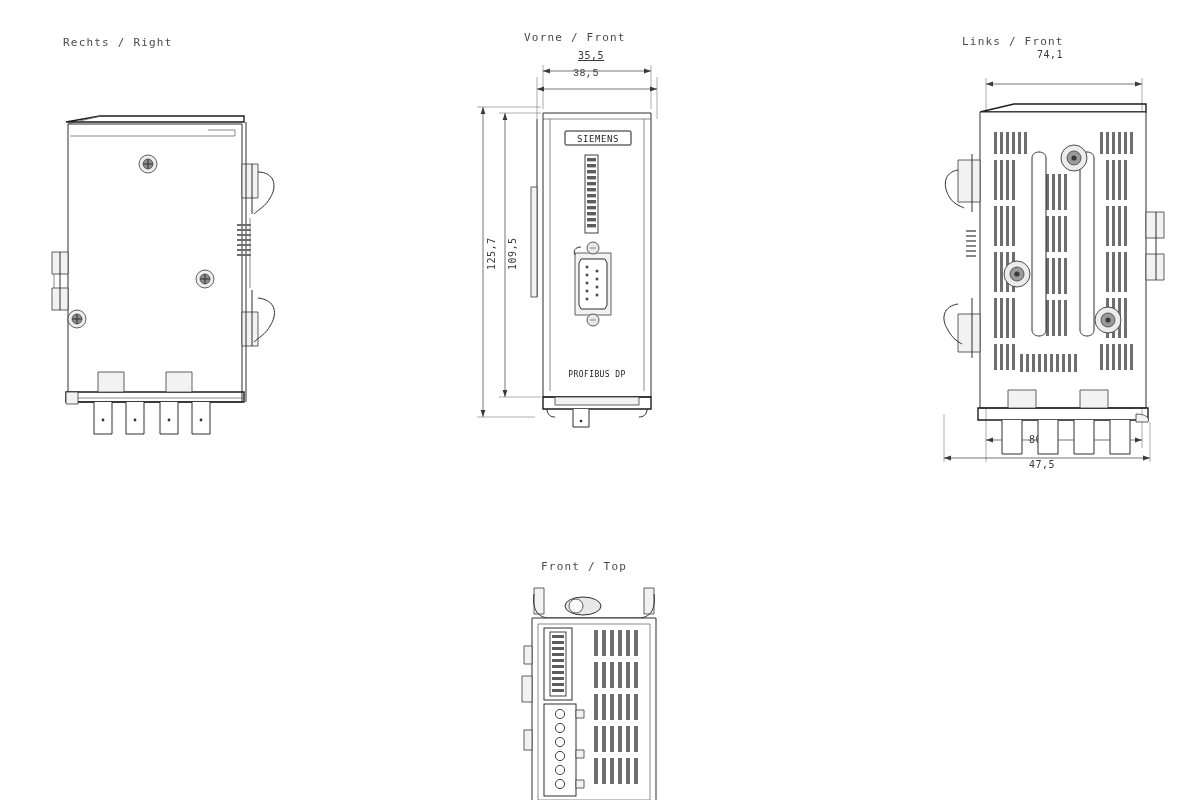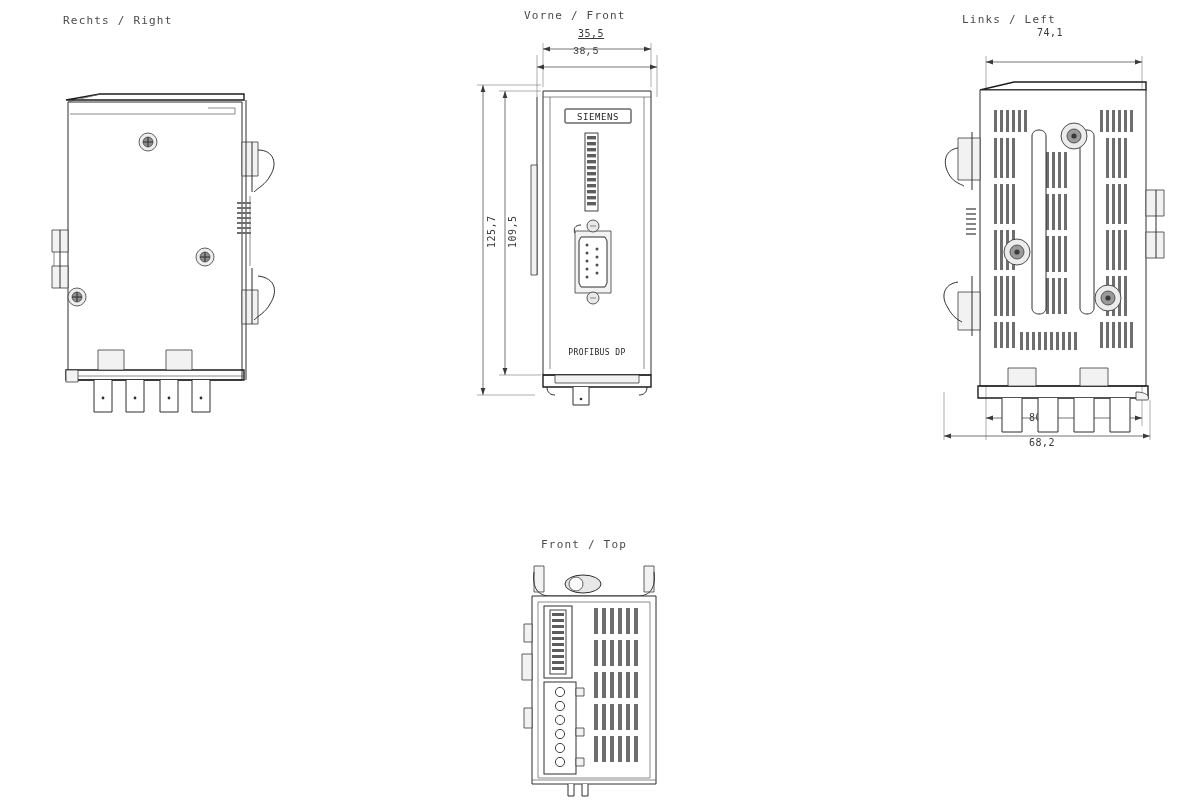--- a/index.html
+++ b/index.html
@@ -1,21 +1,21 @@
 <!DOCTYPE html>
 <html><head>
 <meta charset="utf-8">
 <style>
   html,body{margin:0;padding:0;}
   body{
     width:1200px;height:800px;background:#ffffff;
     font-family:"DejaVu Sans Mono",monospace;
     color:#2b2b2b;overflow:hidden;position:relative;
   }
-  .sheet{position:absolute;inset:0;}
+  .sheet{position:absolute;inset:0;margin-top:22px;}
   .view{position:absolute;}
   .view-title{
     position:absolute;font-size:11px;letter-spacing:1.2px;
     color:#4a4a4a;white-space:nowrap;font-family:"DejaVu Sans Mono",monospace;
   }
   .dim-text{
     position:absolute;font-size:10px;color:#3a3a3a;white-space:nowrap;
     font-family:"DejaVu Sans Mono",monospace;letter-spacing:.5px;
   }
   .dim-text.vert{transform-origin:left top;transform:rotate(-90deg);}
@@ -196,25 +196,25 @@
       <path class="ln-th" d="M88,350 L196,350 L196,362 L88,362 Z" fill="#fbfbfb"></path>
       <path class="fill-l" d="M100,350 L100,358 L184,358 L184,350 Z"></path>
       <path class="ln" d="M92,362 C92,368 96,370 100,370"></path>
       <path class="ln" d="M192,362 C192,368 188,370 184,370"></path>
 
       <path class="fill-w" d="M118,362 L118,380 L134,380 L134,362"></path>
       <circle cx="126" cy="374" r="1.3" fill="#2e2e2e"></circle>
     </svg>
   </div>
 
-  <div class="view-title" style="left:962px;top:13px;">Links / Left</div>
+  <div class="view-title" style="left:962px;top:13px;">Links / Front</div>
 
   <div class="dim-text" style="left:1037px;top:27px;">74,1</div>
   <div class="dim-text" style="left:1029px;top:412px;">80,9</div>
-  <div class="dim-text" style="left:1029px;top:437px;">68,2</div>
+  <div class="dim-text" style="left:1029px;top:437px;">47,5</div>
 
   <div class="view" style="left:910px;top:40px;">
     <svg width="280" height="420" viewBox="0 0 280 420">
 
       <path class="ln-ext" d="M76,16 L76,54"></path>
       <path class="ln-ext" d="M232,16 L232,54"></path>
       <path class="ln-dim" d="M76,22 L232,22"></path>
       <path d="M76,22 l7,-2.4 l0,4.8 Z" fill="#3a3a3a"></path>
       <path d="M232,22 l-7,-2.4 l0,4.8 Z" fill="#3a3a3a"></path>
 

